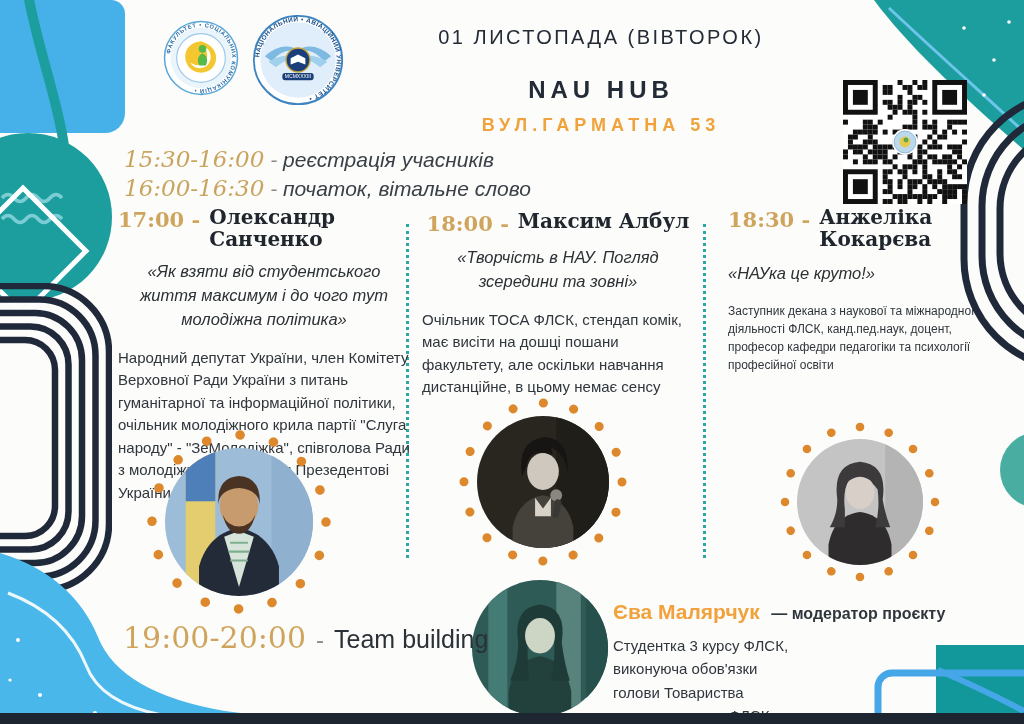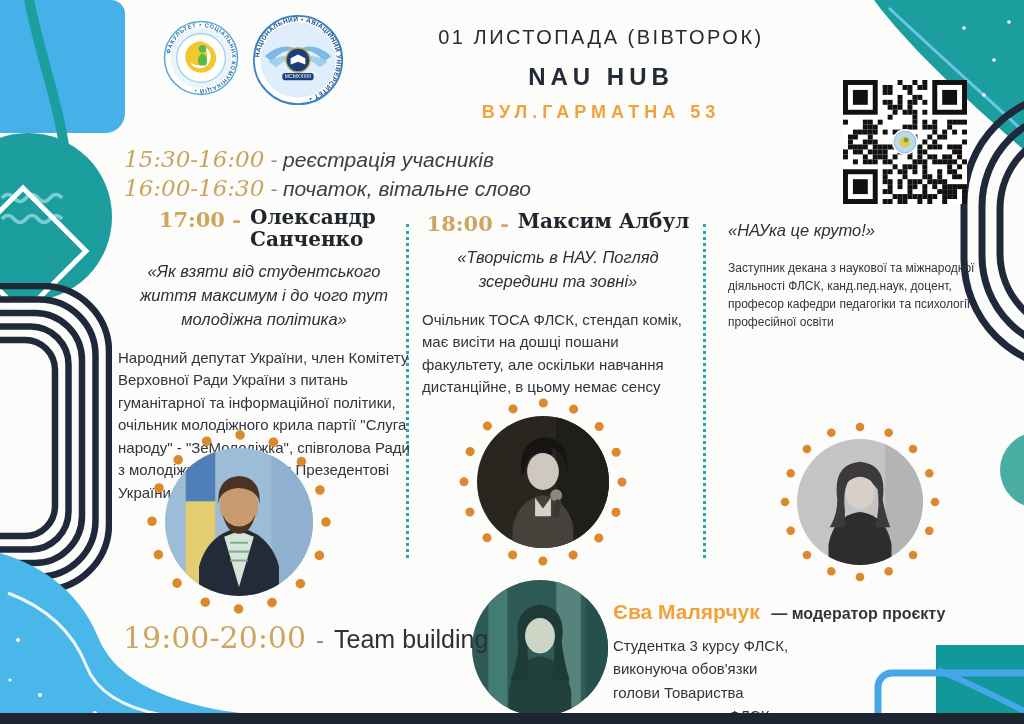--- a/index.html
+++ b/index.html
@@ -17,36 +17,36 @@
   .deco-diamond { left:-24px; top:204px; width:94px; height:94px; border:5px solid #ffffff; transform:rotate(45deg); z-index:3; background:transparent; }
   .deco-bottom-bar { left:0; top:713px; width:1024px; height:11px; background:#1d2531; z-index:8; }
   .deco-right-circle { left:1000px; top:432px; width:76px; height:76px; border-radius:50%; background:#49ada1; z-index:1; }
 
   
   .logo { z-index:3; }
   .logo-faculty { left:163px; top:20px; width:76px; height:76px; }
   .logo-nau { left:252px; top:14px; width:92px; height:92px; }
   .titles { left:356px; top:26px; width:490px; text-align:center; z-index:3; color:#232b37; }
   .date-title { font-size:20px; font-weight:500; letter-spacing:2.5px; }
-  .venue { margin-top:14px; font-size:24px; font-weight:700; letter-spacing:5px; }
+  .venue { margin-top:27px; font-size:24px; font-weight:700; letter-spacing:5px; }
   .address { margin-top:11px; font-size:18px; font-weight:700; letter-spacing:5px; color:#f0a23c; }
   .qr-box { left:843px; top:80px; width:124px; height:124px; background:#fff; z-index:3; }
 
   
   .schedule { left:124px; top:146px; z-index:3;font-style:italic; }
   .sched-line { margin-bottom:3px; font-size:21px; color:#3a4048; }
   .sched-time { font-family:"DejaVu Serif", serif; font-size:23px; color:#c9a45f; }
   .sched-dash { color:#8a8a86; }
 
   
   .col { z-index:3; }
   .col-1 { left:118px; top:207px; width:292px; }
   .col-2 { left:422px; top:211px; width:272px; }
   .col-3 { left:728px; top:207px; width:272px; }
-  .spk-head { display:flex; gap:9px; align-items:flex-start;justify-content:flex-end; }
+  .spk-head { display:flex; gap:9px; align-items:flex-start; }
   .col-2 .spk-head { justify-content:center; }
   .spk-time { font-family:"DejaVu Serif", serif; font-weight:700; font-size:21px; color:#cfa55e; white-space:nowrap; }
   .spk-name { font-family:"DejaVu Serif", serif; font-weight:700; font-size:20px; line-height:1.08; color:#20262e; }
   .col-1 .spk-name { max-width:160px; }
   .col-3 .spk-name { max-width:125px; }
   .spk-quote { margin-top:10px; font-style:italic; font-size:16.5px; line-height:1.45; color:#2c3136; text-align:center; }
   .col-3 .spk-quote { text-align:left; margin-top:12px; }
   .spk-bio { margin-top:15px; font-size:15px; line-height:1.5; color:#30363d; text-align:left; }
   .col-3 .spk-bio { margin-top:16px; font-size:12px; }
 
@@ -437,20 +437,24 @@
   <div class="abs col col-2">
     <div class="spk-head">
       <span class="spk-time"><span>18:00</span> <span>-</span></span>
       <h3 class="spk-name">Максим Албул</h3>
     </div>
     <div class="spk-quote">«Творчість в НАУ. Погляд зсередини та зовні»</div>
     <div class="spk-bio">Очільник ТОСА ФЛСК, стендап комік, має висіти на дошці пошани факультету, але оскільки навчання дистанційне, в цьому немає сенсу</div>
   </div>
 
   <div class="abs col col-3">
+    <div class="spk-head">
+      <span class="spk-time"><span>18:30</span> <span>-</span></span>
+      <h3 class="spk-name">Анжеліка Кокарєва</h3>
+    </div>
     <div class="spk-quote">«НАУка це круто!»</div>
     <div class="spk-bio">Заступник декана з наукової та міжнародної діяльності ФЛСК, канд.пед.наук, доцент, професор кафедри педагогіки та психології професійної освіти</div>
   </div>
 
   <div class="abs divider divider-1"></div>
   <div class="abs divider divider-2"></div>
 
   <div class="abs photo-wrap pw-1">
     <svg class="photo-ring" width="200" height="200" viewBox="0 0 200 200">
       <circle cx="100" cy="100" r="87" fill="none" stroke="#dd882c" stroke-width="9.5" stroke-linecap="round" stroke-dasharray="0.1 34.1"></circle>

